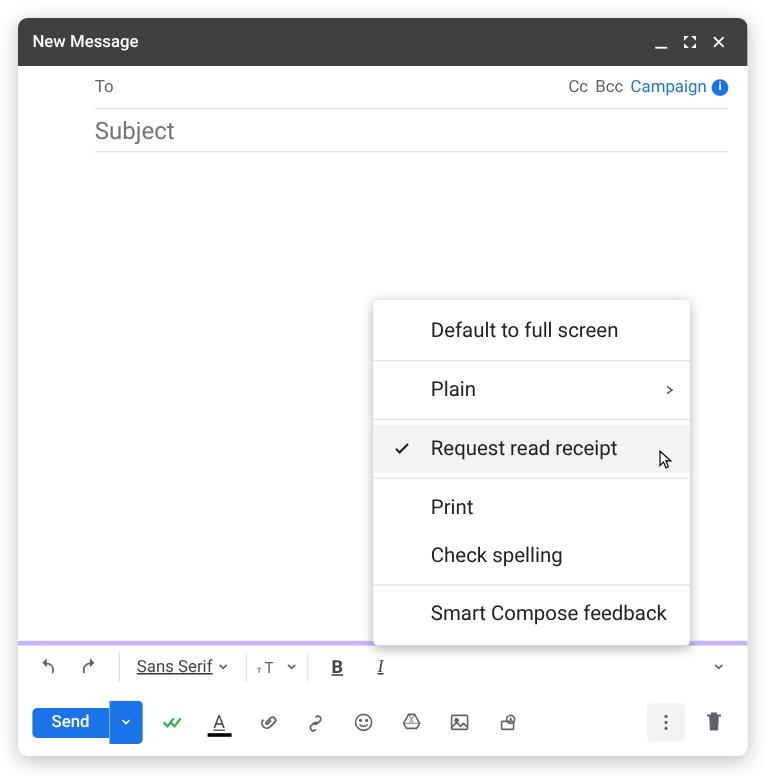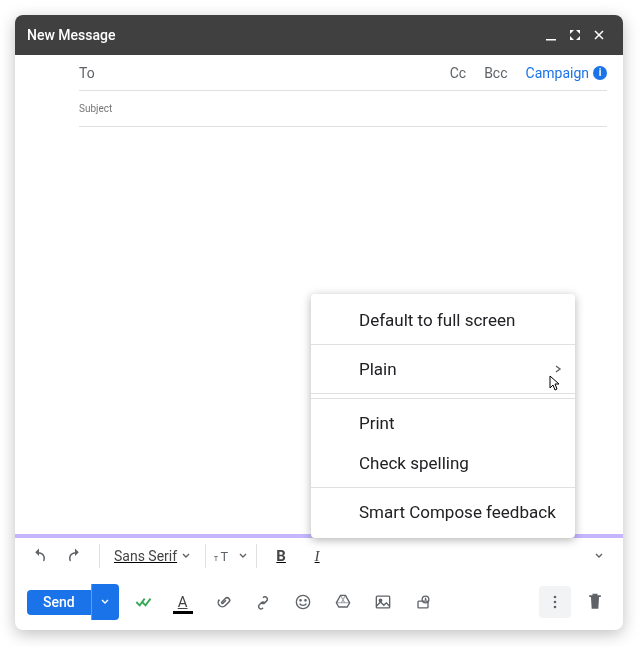--- a/index.html
+++ b/index.html
@@ -4,22 +4,22 @@
   <style>
     * { box-sizing: border-box; margin: 0; padding: 0; font-family: Roboto, Arial, sans-serif; }
     body { background: #fff; width: 640px; height: 647px; position: relative; }
     .window { width: 608px; height: 615px; margin: 15px; border-radius: 8px; box-shadow: 0 4px 16px rgba(0,0,0,0.25); overflow: hidden; background: #fff; display: flex; flex-direction: column; position: relative; justify-content: flex-end; }
     .titlebar { background: #404040; color: #fff; height: 40px; display: flex; align-items: center; padding: 0 12px; font-size: 14px; font-weight: 500; }
     .titlebar-spacer { flex: 1; }
     .win-btn { width: 24px; height: 24px; display: flex; align-items: center; justify-content: center; cursor: pointer; color: #fff; }
     .fields { padding: 0 16px; }
     .field-row { display: flex; align-items: center; height: 36px; border-bottom: 1px solid #e0e0e0; font-size: 14px; color: #5f6368; margin-left: 48px; }
     .field-to-label { color: #5f6368; margin-right: 8px; }
-    .field-input { flex:1; border:none; outline:none; font-size:10px; }
-    .field-right { display: flex; align-items: center; gap: 18px; font-size: 14px; }
+    .field-input { flex:1; border:none; outline:none; font-size:20px; }
+    .field-right { display: flex; align-items: center; gap: 6px; font-size: 14px; }
     .cc, .bcc { color: #5f6368; cursor: pointer; }
     .campaign { color: #1a73e8; cursor: pointer; display: flex; align-items: center; gap: 4px; }
     .campaign-info { width: 14px; height: 14px; border-radius: 50%; background: #1a73e8; color: #fff; font-size: 10px; display: flex; align-items: center; justify-content: center; font-weight: bold; }
     .body-area { flex: 1; padding: 12px 16px; }
     .toolbar { border-top: 4px solid #c4b5fd; height: 40px; padding: 0 8px; display: flex; align-items: center; gap: 4px; text-decoration: underline; }
     .tb-btn { min-width: 32px; height: 32px; display: flex; align-items: center; justify-content: center; color: #444; cursor: pointer; border-radius: 4px; }
     .tb-sep { width: 1px; height: 24px; background: #e0e0e0; margin: 0 4px; }
     .font-sel { display: flex; align-items: center; gap: 4px; padding: 0 6px; font-size: 14px; color: #444; cursor: pointer; }
     .bottombar { height: 56px; padding: 0 12px; display: flex; align-items: center; gap: 8px; }
     .send-btn { display: flex; align-items: center; }
@@ -203,20 +203,28 @@
     <div class="menu-sep"></div>
     <div class="menu-item">
       <span>Plain</span>
       <span class="menu-chev">
         <svg width="10" height="10" viewBox="0 0 10 10">
             <path d="M3 2l4 3-4 3" stroke="#5f6368" stroke-width="1.4" fill="none"></path>
           </svg>
       </span>
     </div>
     <div class="menu-sep"></div>
+    <div class="menu-item hovered">
+      <span class="menu-check">
+        <svg width="16" height="16" viewBox="0 0 16 16">
+            <path d="M3 8l3 3 7-7" stroke="#202124" stroke-width="1.8" fill="none"></path>
+          </svg>
+      </span>
+      <span>Request read receipt</span>
+    </div>
     <div class="menu-sep"></div>
     <div class="menu-item">
       <span>Print</span>
     </div>
     <div class="menu-item">
       <span>Check spelling</span>
     </div>
     <div class="menu-sep"></div>
     <div class="menu-item">
       <span>Smart Compose feedback</span>

